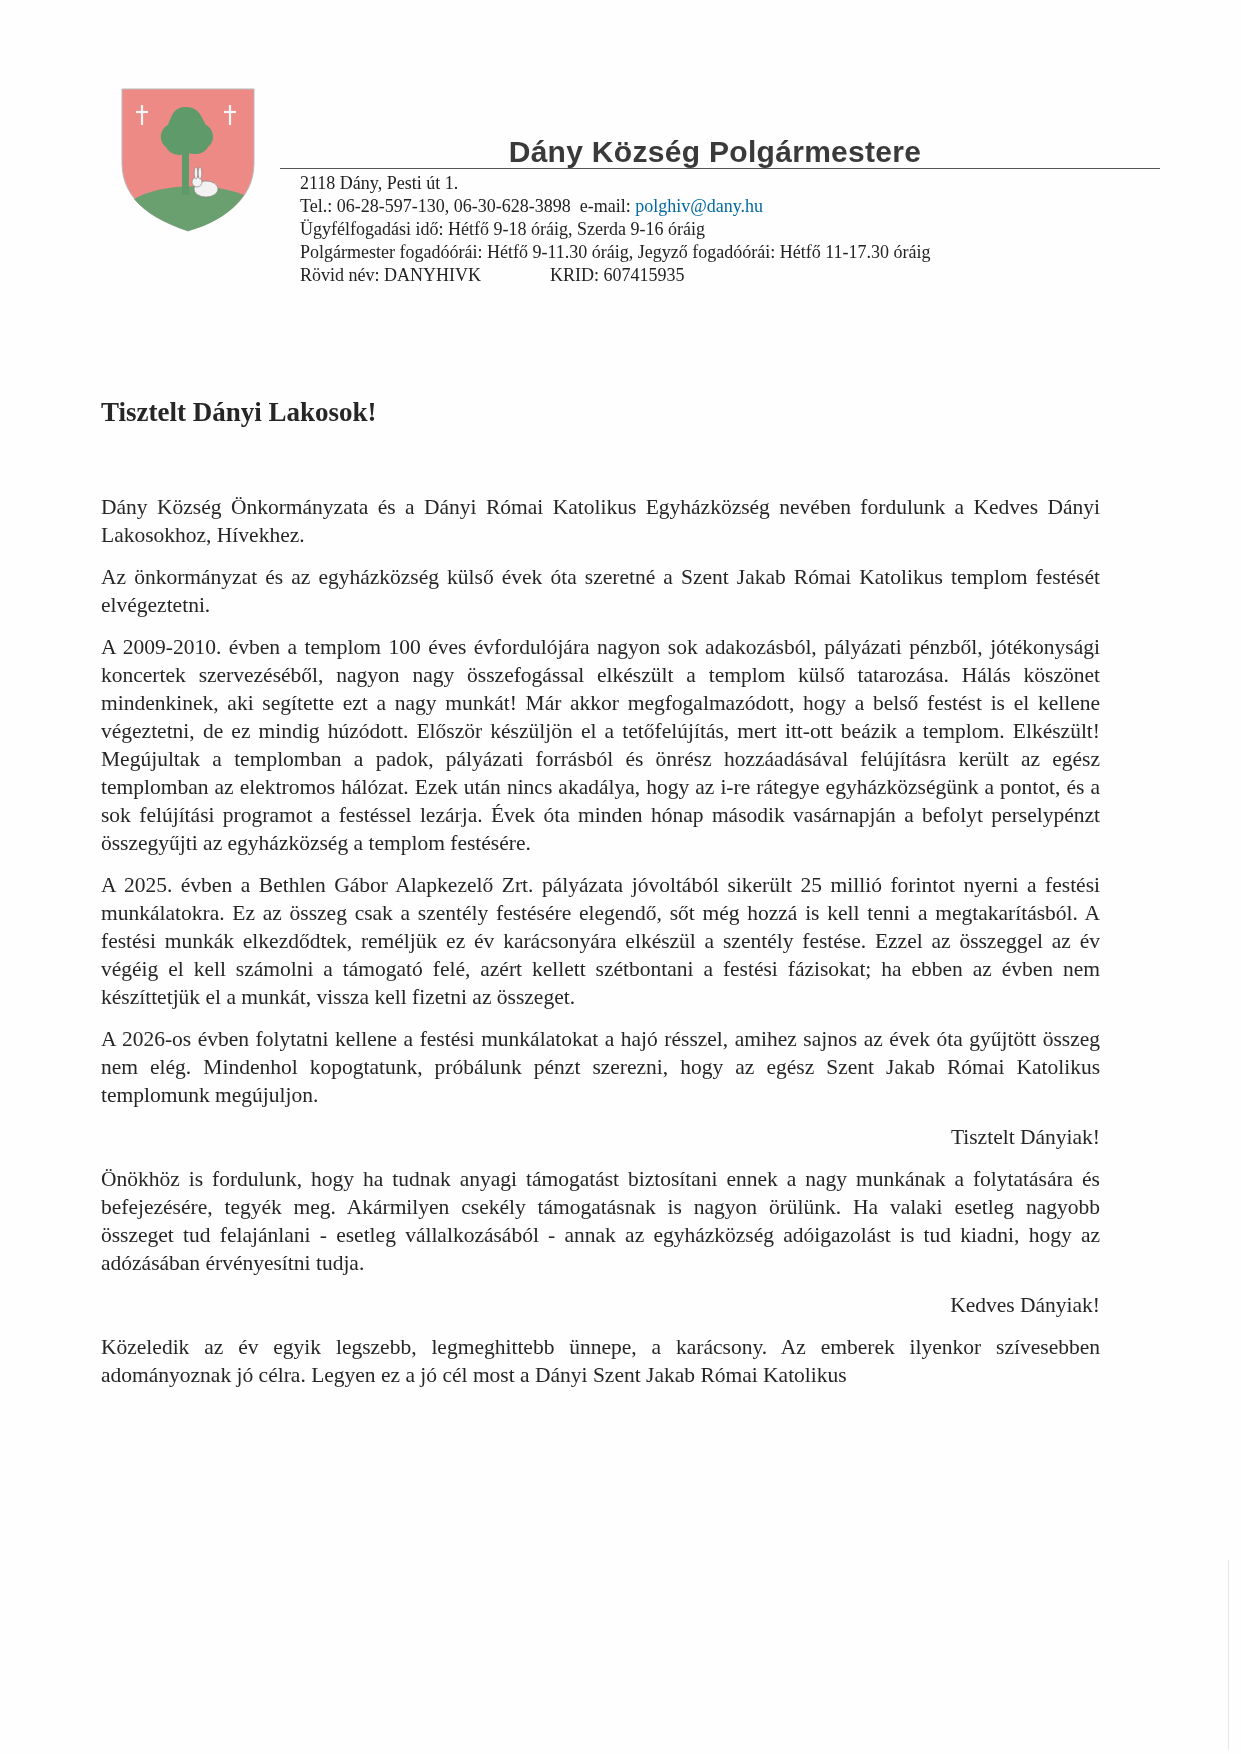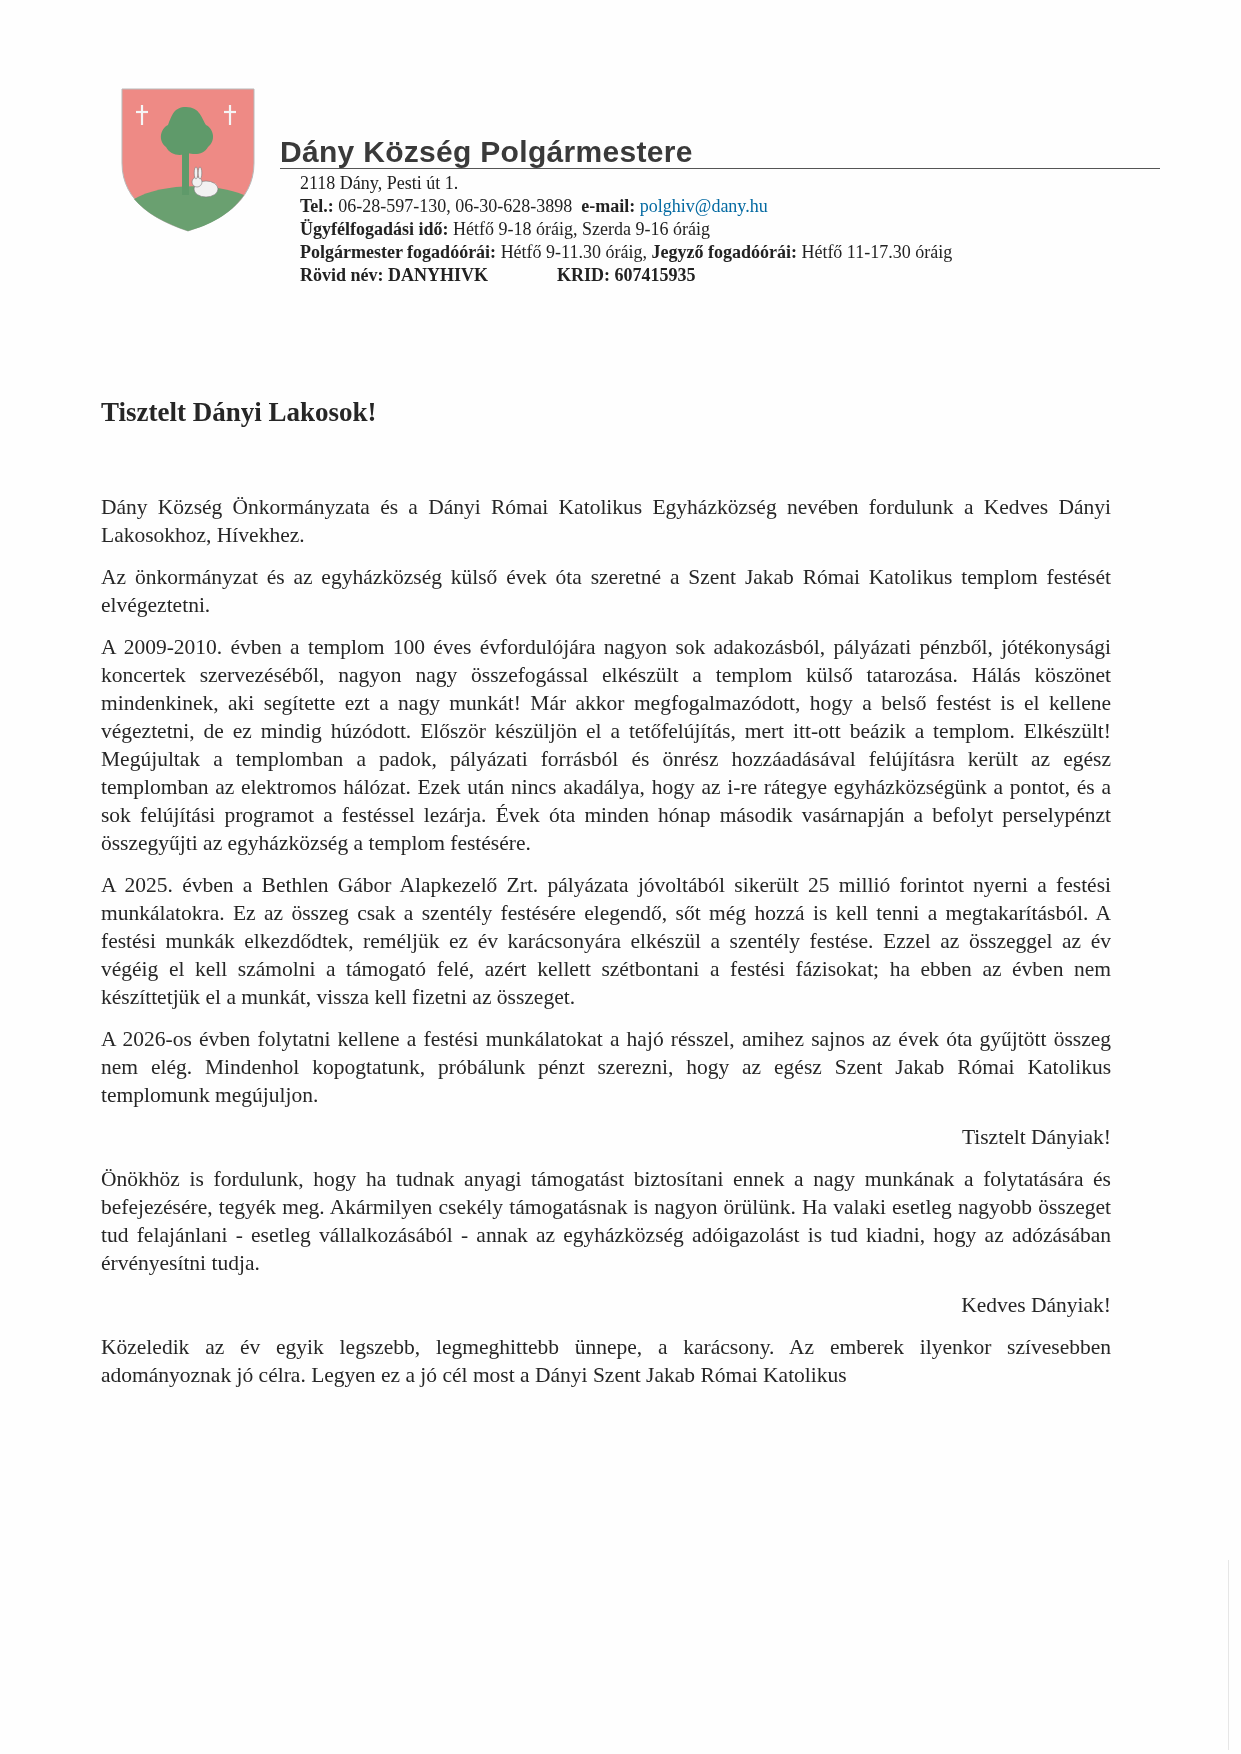--- a/index.html
+++ b/index.html
@@ -1,39 +1,39 @@
 <!DOCTYPE html>
 <html><head>
   <meta charset="utf-8">
   <style>
     html, body { margin: 0; padding: 0; background: #ffffff; }
     body { width: 1241px; height: 1754px; position: relative; overflow: hidden; }
     .page { position: absolute; left: 0; top: 0; width: 1241px; height: 1754px; background: #fefefe; }
     .crest { position: absolute; left: 118px; top: 85px; width: 140px; height: 150px; }
     .org-title {
-      position: absolute; left: 280px; top: 135px; width: 870px; text-align: left;
+      position: absolute; left: 280px; top: 135px; width: 870px; text-align: center;
       font-family: "Liberation Sans", sans-serif; font-weight: bold; font-size: 30px;
       color: #3a3a3a; letter-spacing: 0.3px;
     }
     .rule { position: absolute; left: 280px; top: 168px; width: 880px; height: 0; border-top: 1.5px solid #555; }
     .contact {
       position: absolute; left: 300px; top: 172px; width: 850px; text-align: left;
       font-family: "Liberation Serif", serif; font-size: 18px; color: #222; line-height: 23px;
     }
     .contact .line { white-space: nowrap; }
-    .contact b { font-weight: bold; }
+    .contact b { font-weight: normal; }
     .contact a { color: #0369a1; }
     .contact .spacer { display: inline-block; width: 60px; }
     .letter {
       position: absolute; left: 101px; top: 0; width: 1010px;
       font-family: "Liberation Serif", serif; font-size: 21.5px; line-height: 28px; color: #262626;
     }
     .salutation { position: absolute; left: 0; top: 398px; font-weight: bold; font-size: 27px; white-space: nowrap; }
     .body-wrap { position: absolute; left: 0; top: 493px; width: 1010px; }
-    .para { margin: 0 0 14px 0; text-align: justify; }
+    .para { margin: 0 11px 14px 0; text-align: justify; }
     .para.short { text-align: right; }
     .scan-edge { position: absolute; right: 12px; top: 1560px; width: 1px; height: 190px; background: #e6e6e6; }
   </style>
 </head>
 <body>
 
 <div class="page">
 
   <svg class="crest" viewBox="0 0 140 150">
     <path d="M4 4 L136 4 L136 78 C136 118 100 136 70 146 C40 136 4 118 4 78 Z" fill="#ee8a85" stroke="#b9b9b9" stroke-width="1"></path>

